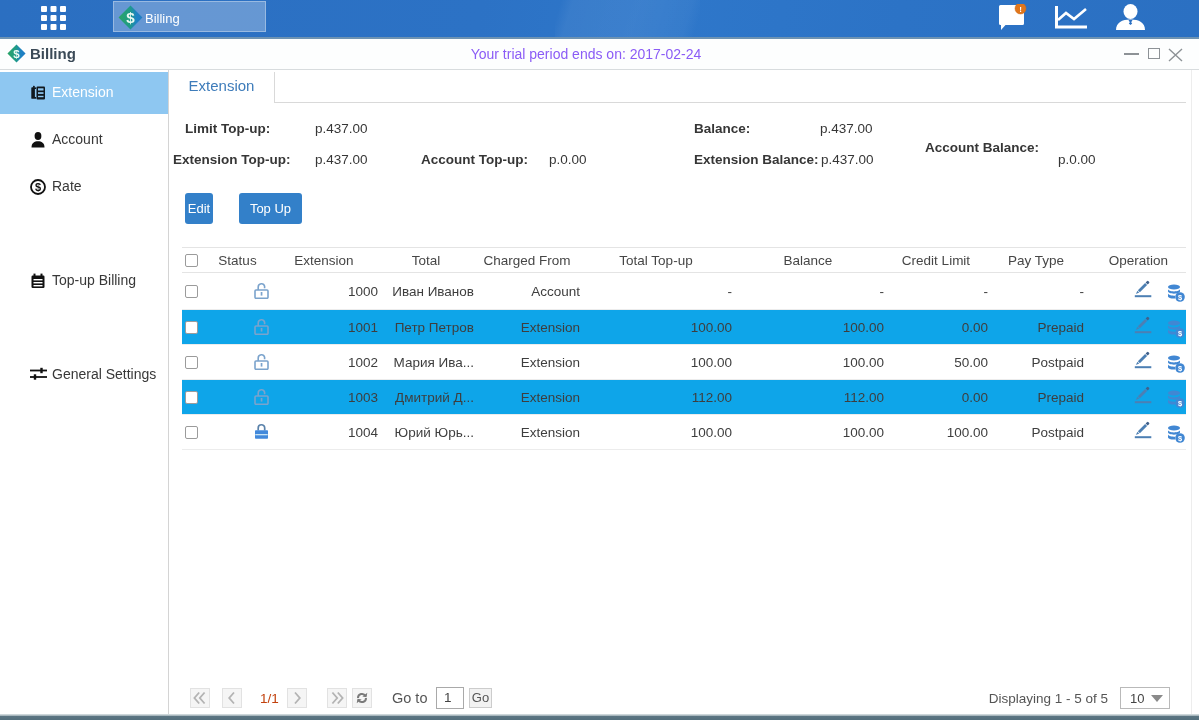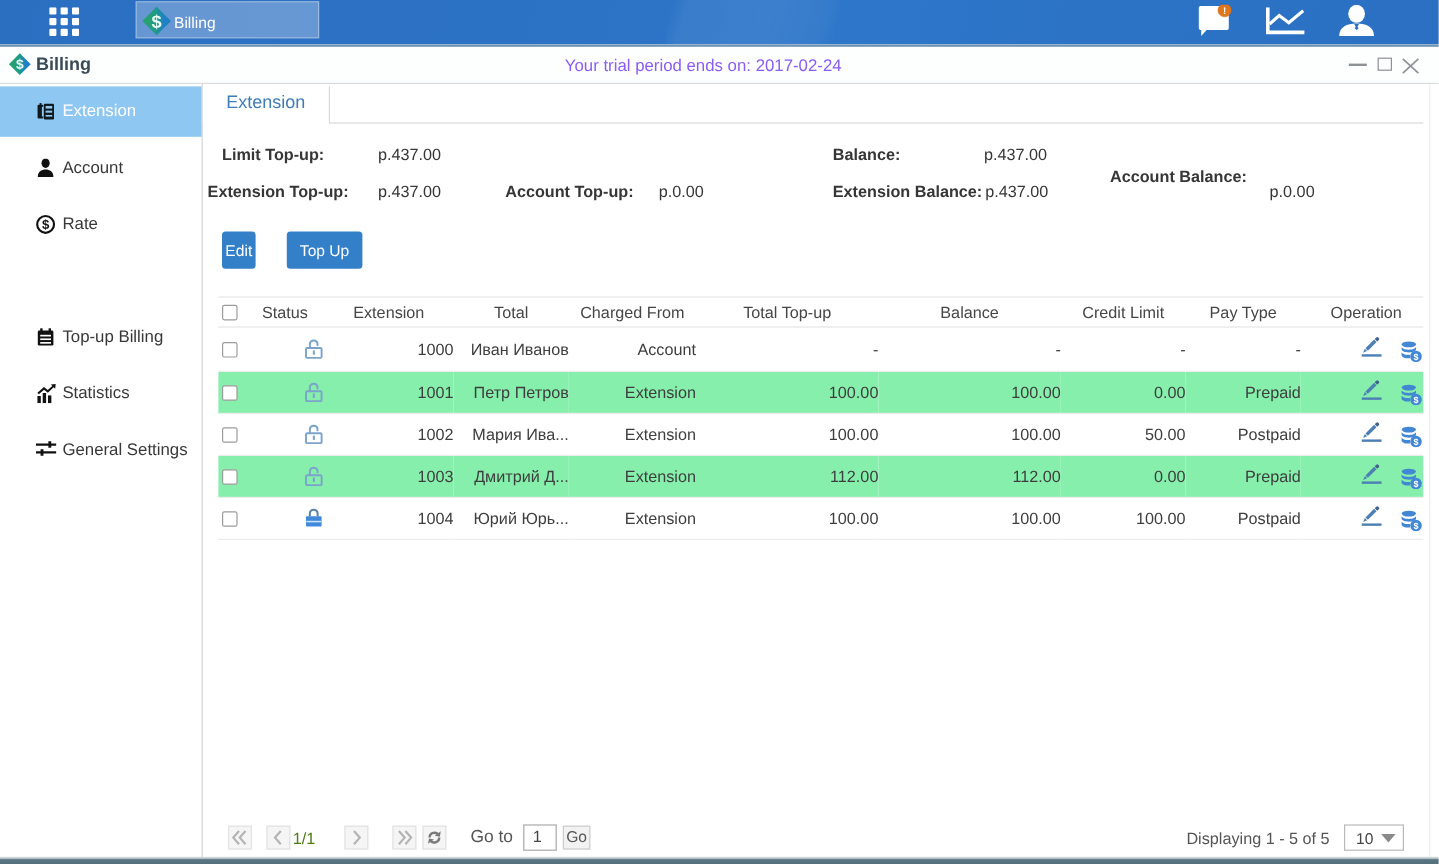--- a/index.html
+++ b/index.html
@@ -43,21 +43,21 @@
 
 .btn { position:absolute; top:193px; height:31px; background:#3380c9; border-radius:3px; color:#fff;
   font-size:13px; text-align:center; line-height:31px; }
 
 
 #tbl { position:absolute; left:182px; top:247px; width:1004px; }
 table { border-collapse:collapse; width:1004px; table-layout:fixed; font-size:13.5px; color:#3e3e3e; }
 th { font-weight:normal; color:#464646; height:25px; border-top:1px solid #e4e4e4; border-bottom:1px solid #e4e4e4; }
 td { height:35px; text-align:right; border-bottom:1px solid #ececec; }
 td.op { padding-left:7px; }
-tr.alt td { background:#86efac; }
+tr.alt td { background:#0ea5e9; }
 tr.first td { height:37px; }
 .cb { display:inline-block; width:13px; height:13px; border:1px solid #9b9b9b; border-radius:2px; background:#fff; vertical-align:middle; }
 
 
 #pager { position:absolute; left:0; top:687px; width:1199px; height:24px; font-size:13.5px; color:#5d5d5d; }
 .pbox { position:absolute; top:1px; width:20px; height:20px; background:#f5f5f5; border:1px solid #e2e2e2;
   text-align:center; color:#b0b0b0; font-size:20px; line-height:16px; }
 #goinput { position:absolute; left:436px; top:0px; width:28px; height:22px; border:1px solid #a9a9a9; background:#fff;
   font-size:13.5px; text-align:left; padding-left:7px; line-height:20px; color:#444; }
 #gobtn { position:absolute; left:469px; top:1px; width:23px; height:20px; background:#f2f2f2; border:1px solid #ccc;
@@ -180,31 +180,20 @@
     <div class="sitem" style="top:190px">
       <svg width="16" height="16" viewBox="0 0 16 16">
         <rect x="1.5" y="2.5" width="13" height="12.5" rx="1.2" fill="#111"></rect>
         <rect x="3.5" y="0.6" width="2" height="3.4" fill="#111"></rect>
         <rect x="10.5" y="0.6" width="2" height="3.4" fill="#111"></rect>
         <rect x="3.5" y="6" width="9" height="1.4" fill="#fff"></rect>
         <rect x="3.5" y="9" width="9" height="1.4" fill="#fff"></rect>
         <rect x="3.5" y="12" width="9" height="1.4" fill="#fff"></rect>
       </svg>
       <div class="lbl">Top-up Billing</div>
-    </div>
-    <div class="sitem" style="top:237px">
-      <svg width="17" height="16" viewBox="0 0 17 16">
-          <g fill="#111">
-        <rect x="1.2" y="10" width="2.8" height="6"></rect>
-        <rect x="5.6" y="7.5" width="2.8" height="8.5"></rect>
-        <rect x="10" y="9.5" width="2.8" height="6.5"></rect>
-        <path d="M1.2 7.2 L6.6 2.6 L9.8 5 L13.6 1.6 L12.4 0.4 L16.4 0 L16 4 L14.7 2.8 L9.9 7.2 L6.7 4.8 L2.4 8.5 Z"></path>
-      </g>
-        </svg>
-      <div class="lbl">Statistics</div>
     </div>
     <div class="sitem" style="top:284px">
       <svg width="17" height="14" viewBox="0 0 17 14">
           <g stroke="#111" stroke-width="1.8">
         <line x1="0" y1="3.5" x2="17" y2="3.5"></line>
         <line x1="0" y1="10" x2="17" y2="10"></line>
         <line x1="11.5" y1="0.8" x2="11.5" y2="6.2" stroke-width="2.4"></line>
         <line x1="5" y1="7.3" x2="5" y2="12.7" stroke-width="2.4"></line>
       </g>
         </svg>
@@ -423,21 +412,21 @@
   <div id="pager">
     <div class="pbox" style="left:190px"><svg width="18" height="18" viewBox="0 0 18 18" style="margin-top:0px">
           <g fill="none" stroke="#b3b3b3" stroke-width="1.8">
             <path d="M8.2 3.5 L3.4 9 L8.2 14.5"></path>
             <path d="M13.6 3.5 L8.8 9 L13.6 14.5"></path>
           </g>
         </svg></div>
     <div class="pbox" style="left:222px"><svg width="18" height="18" viewBox="0 0 18 18" style="margin-top:0px">
           <path d="M11 3.5 L6.2 9 L11 14.5" fill="none" stroke="#b3b3b3" stroke-width="1.8"></path>
         </svg></div>
-    <div style="position:absolute;left:244px;top:4px;color:#4d7c0f">1/1</div>
+    <div style="position:absolute;left:260px;top:4px;color:#c2410c">1/1</div>
     <div class="pbox" style="left:287px"><svg width="18" height="18" viewBox="0 0 18 18" style="margin-top:0px">
           <path d="M7 3.5 L11.8 9 L7 14.5" fill="none" stroke="#b3b3b3" stroke-width="1.8"></path>
         </svg></div>
     <div class="pbox" style="left:327px"><svg width="18" height="18" viewBox="0 0 18 18" style="margin-top:0px">
           <g fill="none" stroke="#b3b3b3" stroke-width="1.8">
             <path d="M4.4 3.5 L9.2 9 L4.4 14.5"></path>
             <path d="M9.8 3.5 L14.6 9 L9.8 14.5"></path>
           </g>
         </svg></div>
     <div class="pbox" style="left:352px">

